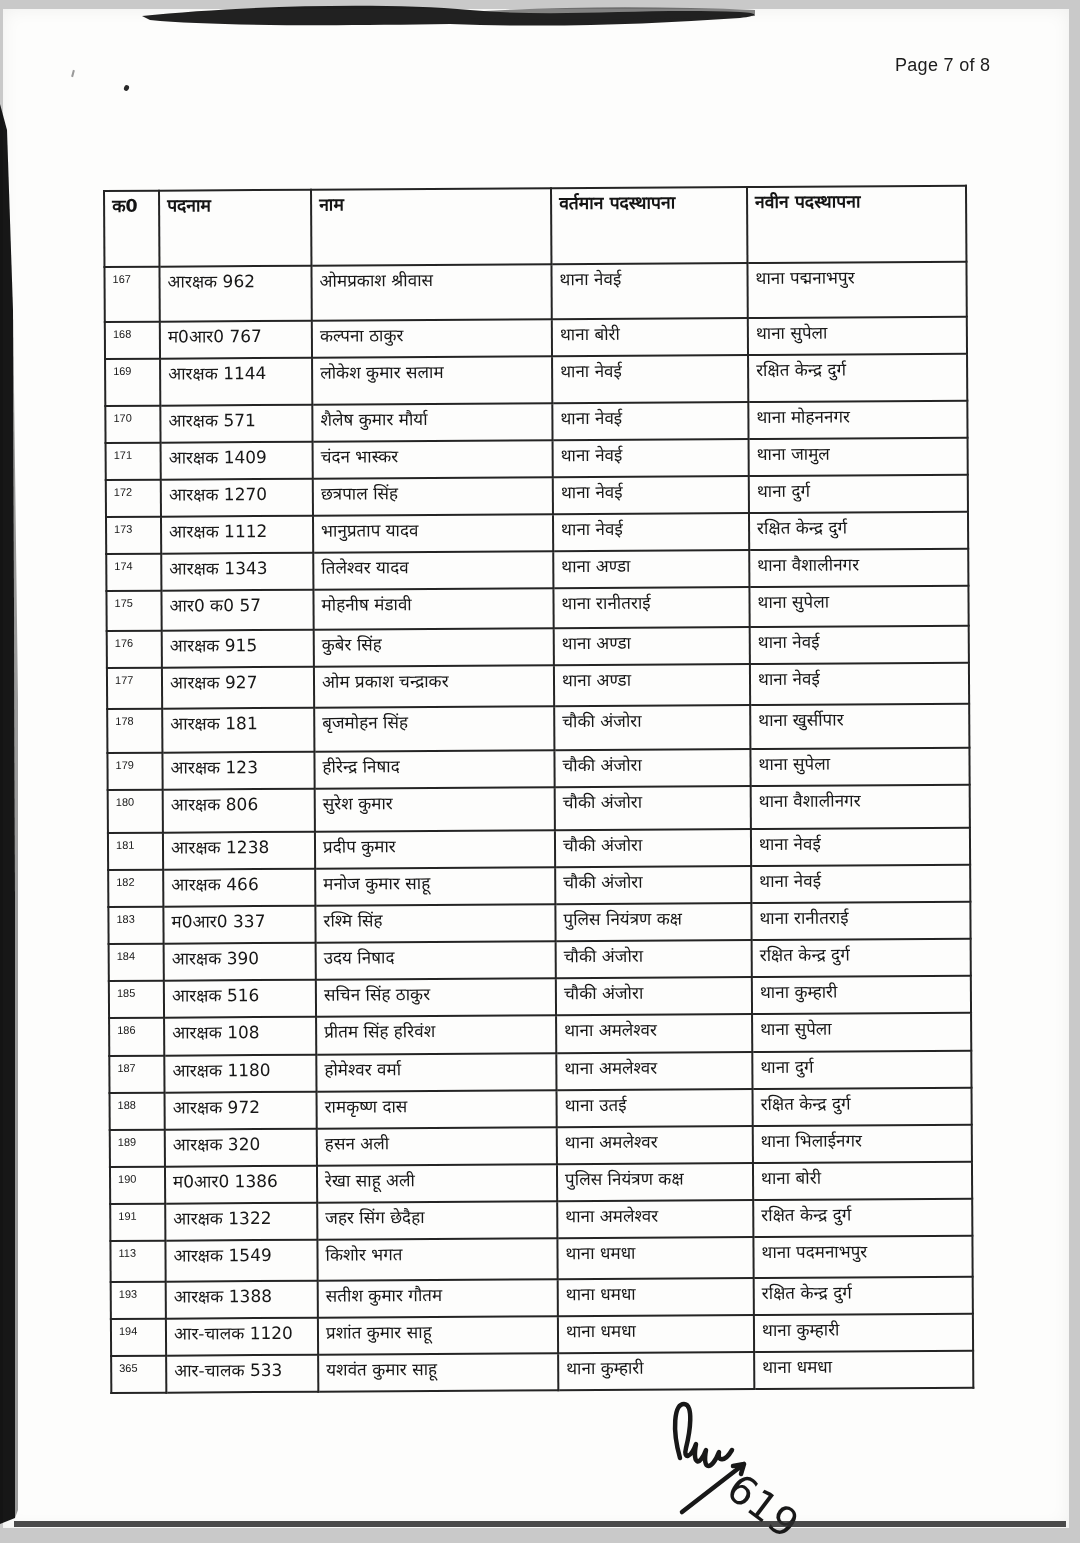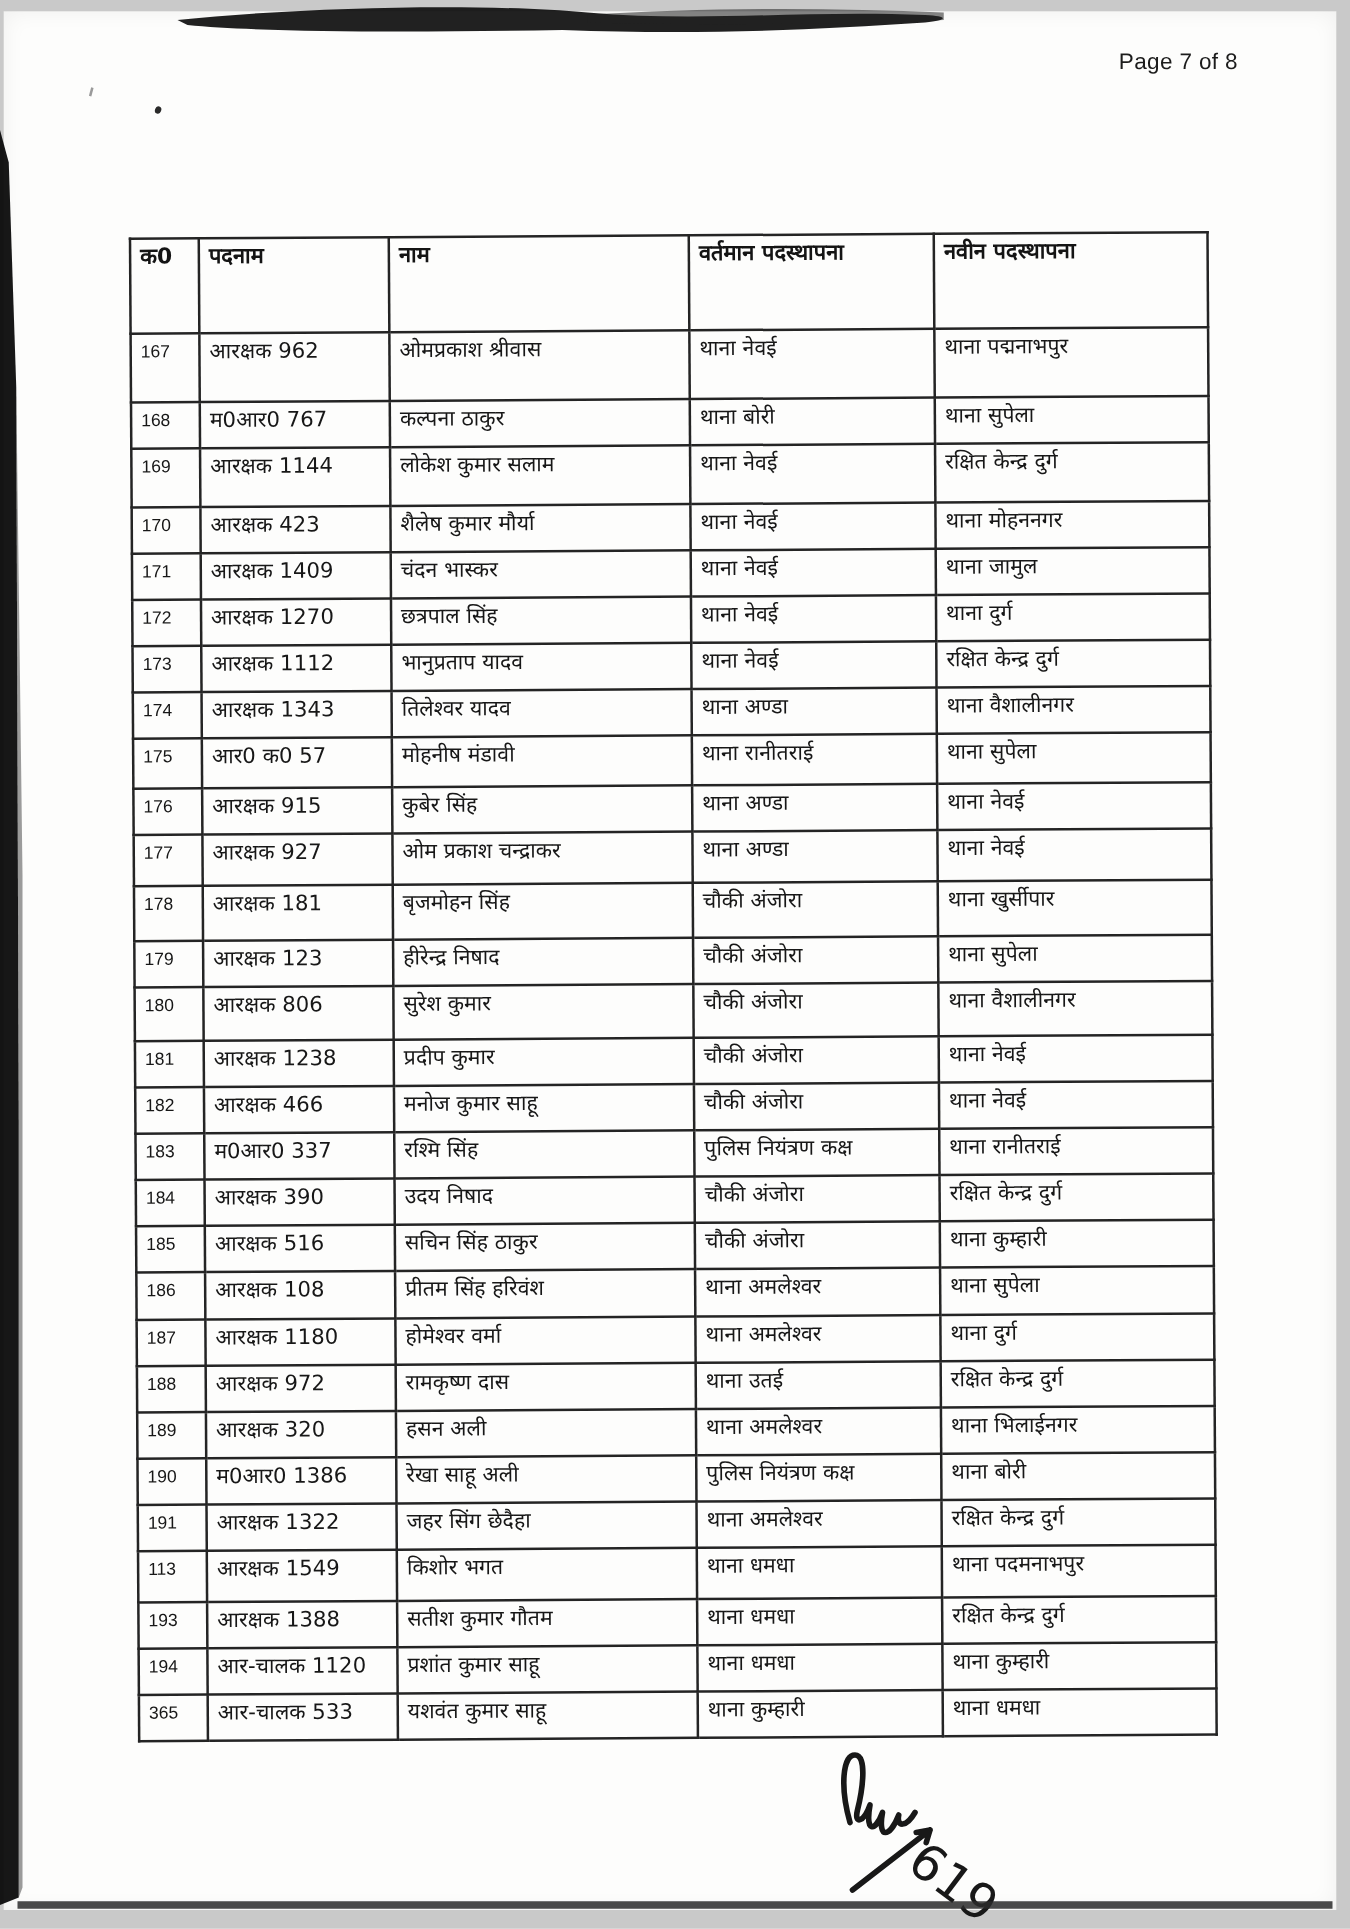--- a/index.html
+++ b/index.html
@@ -7,21 +7,21 @@
     width:1080px;height:1543px;position:relative;overflow:hidden;
     background:#c9c9c9;
     font-family:"DejaVu Sans",sans-serif;
   }
   .page{
     position:absolute;left:3px;top:9px;right:11px;bottom:15px;
     background:#fdfdfc;
     box-shadow:inset 0 0 18px rgba(0,0,0,0.06);
   }
   .page-number{
-    position:absolute;top:39px;left:895px;
+    position:absolute;top:55px;left:895px;
     font-family:"Liberation Sans",sans-serif;
     font-size:18px;color:#1c1c1c;letter-spacing:0.3px;
   }
   .speck{
     position:absolute;left:124px;top:85px;width:5px;height:6px;
     background:#2a2a2a;border-radius:50%;transform:rotate(20deg);
   }
   .tick{
     position:absolute;left:72px;top:70px;width:2px;height:7px;
     background:#9a9a9a;transform:rotate(15deg);
@@ -60,21 +60,21 @@
   table.doc-table tbody tr{height:37px;}
   table.doc-table tbody tr:nth-child(1){height:55px;}
   table.doc-table tbody tr:nth-child(3){height:47px;}
   table.doc-table tbody tr:nth-child(9){height:40px;}
   table.doc-table tbody tr:nth-child(11){height:41px;}
   table.doc-table tbody tr:nth-child(12){height:44px;}
   table.doc-table tbody tr:nth-child(14){height:43px;}
   table.doc-table tbody tr:nth-child(20){height:38px;}
   table.doc-table tbody tr:nth-child(26){height:41px;}
   table.doc-table td:first-child{
-    font-family:"Liberation Sans",sans-serif;font-size:14px;padding-top:5px;
+    font-family:"Liberation Sans",sans-serif;font-size:11px;padding-top:5px;
   }
   
   .signature{
     position:absolute;left:662px;top:1392px;width:160px;height:150px;
   }
   .signature svg{width:100%;height:100%;}
 </style>
 </head>
 <body>
 
@@ -119,21 +119,21 @@
         </tr>
         <tr>
           <td>169</td>
           <td>आरक्षक 1144</td>
           <td>लोकेश कुमार सलाम</td>
           <td>थाना नेवई</td>
           <td>रक्षित केन्द्र दुर्ग</td>
         </tr>
         <tr>
           <td>170</td>
-          <td>आरक्षक 423</td>
+          <td>आरक्षक 571</td>
           <td>शैलेष कुमार मौर्या</td>
           <td>थाना नेवई</td>
           <td>थाना मोहननगर</td>
         </tr>
         <tr>
           <td>171</td>
           <td>आरक्षक 1409</td>
           <td>चंदन भास्कर</td>
           <td>थाना नेवई</td>
           <td>थाना जामुल</td>

